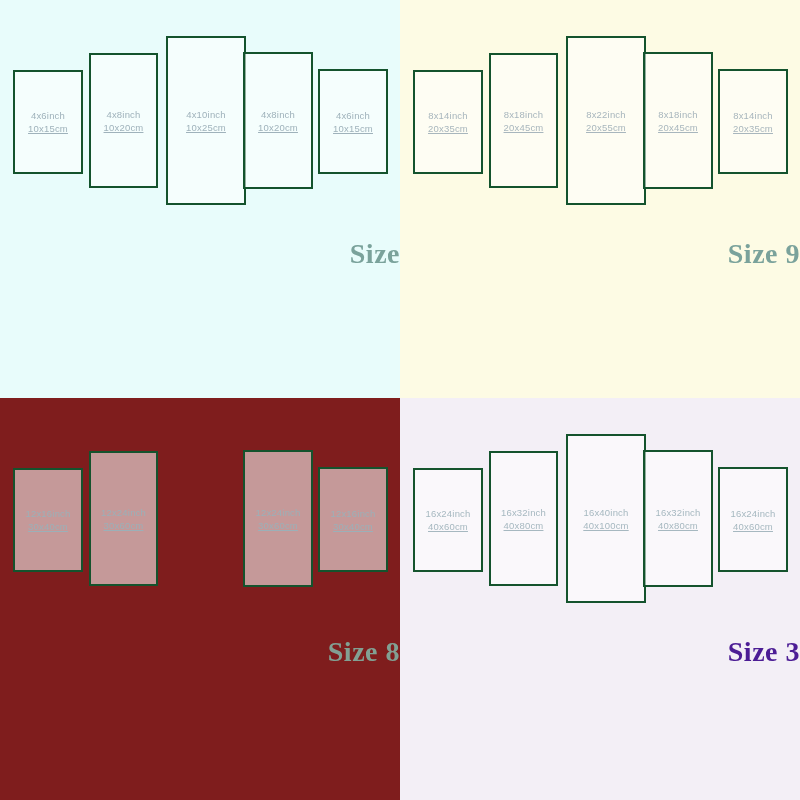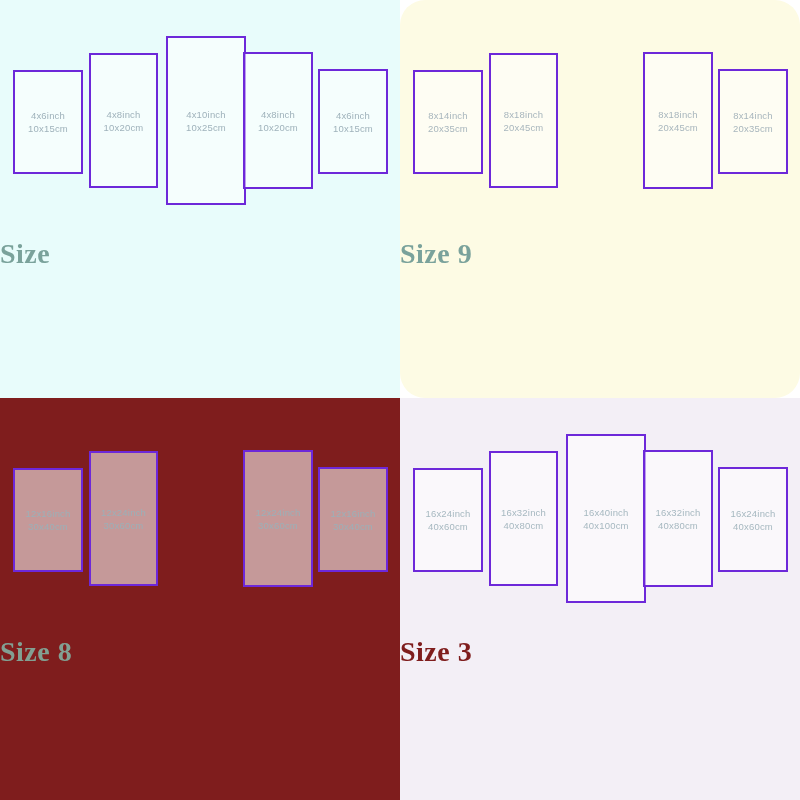--- a/index.html
+++ b/index.html
@@ -35,21 +35,21 @@
     position: absolute;
     left: 0;
     top: 0;
     width: 400px;
     height: 300px;
   }
 
   .panel {
     position: absolute;
     box-sizing: border-box;
-    border: 2px solid #6d28d9;
+    border: 2px solid #14532d;
     background: rgba(255, 255, 255, 0.55);
     display: flex;
     flex-direction: column;
     align-items: center;
     justify-content: center;
   }
 
   
   .panel.p1 { left: 13px;  top: 70px;  width: 70px;  height: 104px; }
   .panel.p2 { left: 89px;  top: 53px;  width: 69px;  height: 135px; }
@@ -62,48 +62,48 @@
     font-size: 9.5px;
     line-height: 13px;
     letter-spacing: 0.2px;
     color: #9fb2bb;
     text-align: center;
     white-space: nowrap;
     user-select: none;
   }
 
   .panel-label .inch { display: block; }
-  .panel-label .cm   { display: block; }
+  .panel-label .cm   { display: block; text-decoration: underline; }
 
   .quad-title {
     position: absolute;
     left: 0;
     top: 238px;
     width: 400px;
-    text-align: left;
+    text-align: right;
     font-family: "Liberation Serif", serif;
     font-weight: bold;
     font-size: 28px;
     letter-spacing: 0.5px;
     color: #7aa29b;
     user-select: none;
   }
 
   
   .quadrant.q0 { background: #e8fcfb; }
-  .quadrant.q1 { background: #fdfbe4; border-radius: 25px; }
+  .quadrant.q1 { background: #fdfbe4; }
   .quadrant.q2 { background: #7f1d1d; }
   .quadrant.q3 { background: #f3eff6; }
 
   .quadrant.q1 .panel-label { color: #a8b6bd; }
   .quadrant.q2 .panel-label { color: #9bb0b8; }
   .quadrant.q3 .panel-label { color: #a6b8c0; }
 
   .quadrant.q2 .quad-title { color: #82a093; }
-  .quadrant.q3 .quad-title { color: #7f1d1d; }
+  .quadrant.q3 .quad-title { color: #4c1d95; }
 </style>
 </head>
 <body>
 
 <div id="size-chart">
 
   <div class="quadrant q0">
     <div class="panel-group">
       <div class="panel p1">
         <div class="panel-label">
@@ -146,20 +146,26 @@
           <span class="inch">8x14inch</span>
           <span class="cm">20x35cm</span>
         </div>
       </div>
       <div class="panel p2">
         <div class="panel-label">
           <span class="inch">8x18inch</span>
           <span class="cm">20x45cm</span>
         </div>
       </div>
+      <div class="panel p3">
+        <div class="panel-label">
+          <span class="inch">8x22inch</span>
+          <span class="cm">20x55cm</span>
+        </div>
+      </div>
       <div class="panel p4">
         <div class="panel-label">
           <span class="inch">8x18inch</span>
           <span class="cm">20x45cm</span>
         </div>
       </div>
       <div class="panel p5">
         <div class="panel-label">
           <span class="inch">8x14inch</span>
           <span class="cm">20x35cm</span>

